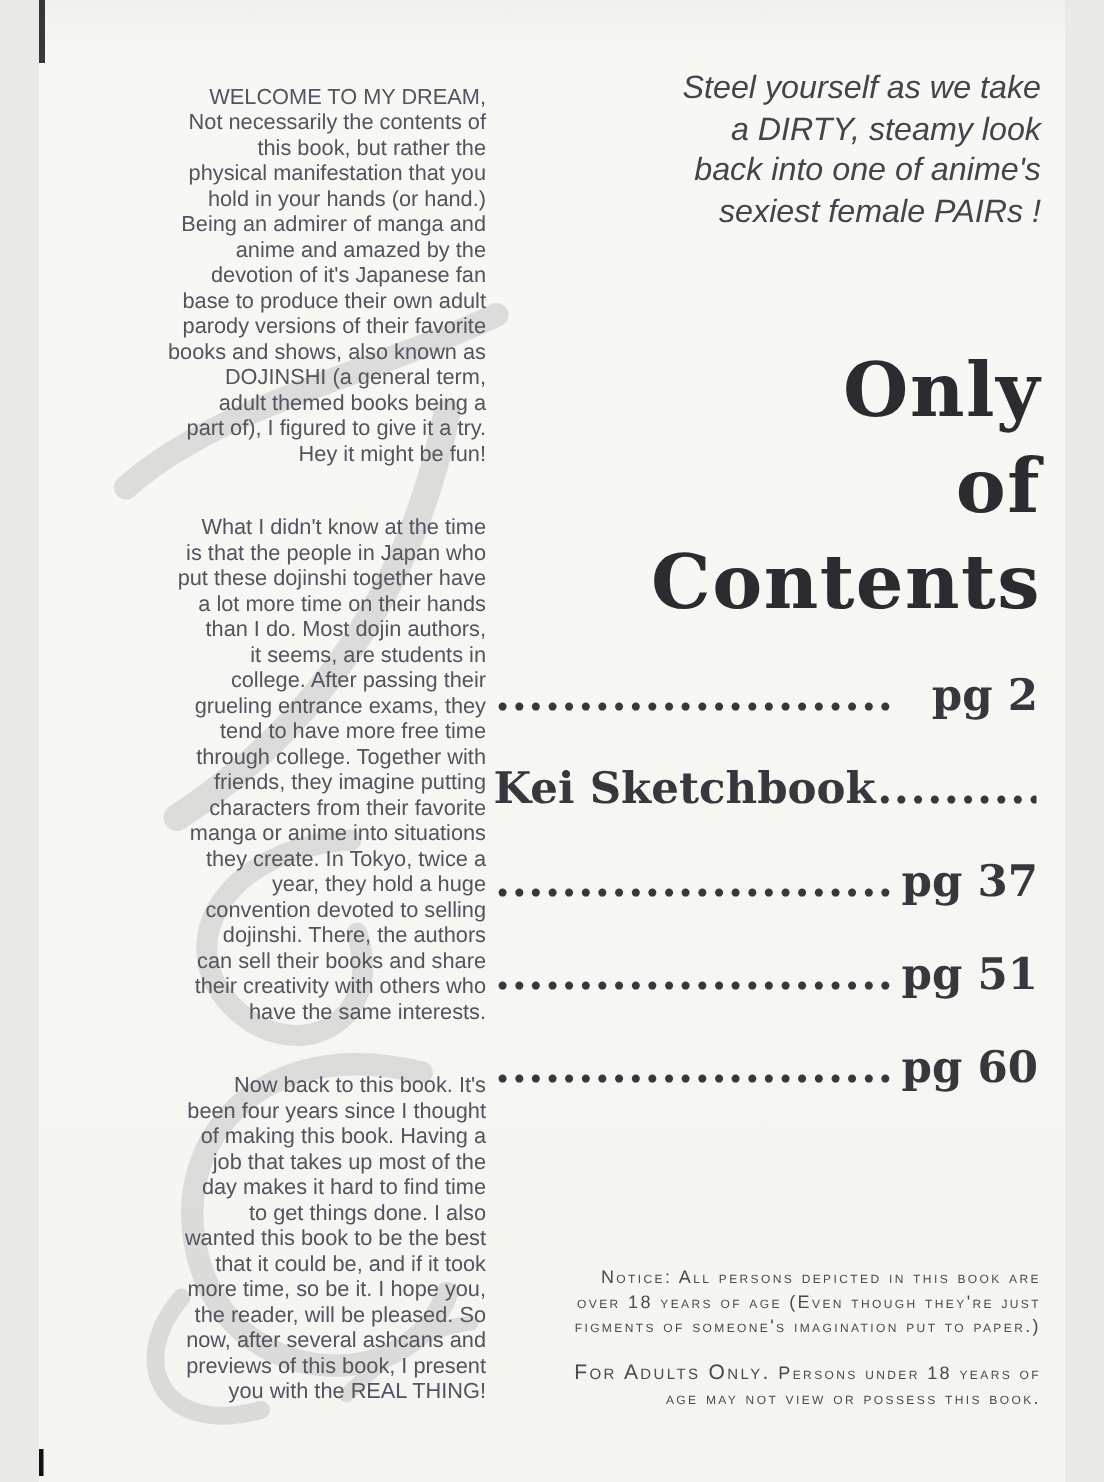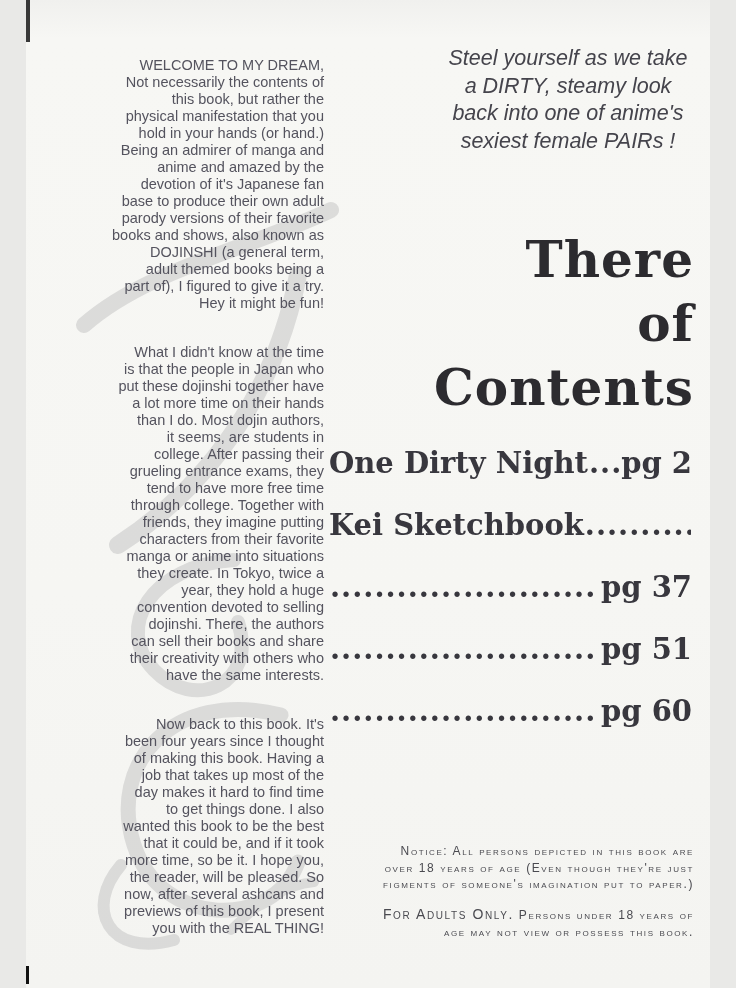--- a/index.html
+++ b/index.html
@@ -48,21 +48,21 @@
   .signature { line-height: 17px; }
 
   
   .right-col {
     position: absolute; left: 303px; top: 0; width: 365px; height: 988px;
   }
 
   .intro {
     margin: 45px 0 0 auto;
     width: 252px;
-    text-align: center;
+    text-align: right;
     font-style: italic;
     font-size: 21.5px;
     line-height: 27.5px;
     color: #45444c;
     white-space: pre-line;
   }
 
   .deco { font-family: "DejaVu Serif", serif; font-weight: bold; }
 
   .toc-title {
@@ -181,27 +181,26 @@
     </div>
   </div>
 
   <div class="right-col">
 
     <div class="intro">Steel yourself as we take
 a DIRTY, steamy look
 back into one of anime's
 sexiest female PAIRs !</div>
 
-    <div class="toc-title deco">There
+    <div class="toc-title deco">Only
 of
 Contents</div>
 
     <div class="toc-list">
       <div class="toc-row deco">
-        <span>One Dirty Night</span>
           <span class="leader">........................</span>
           <span>pg 2</span>
       </div>
       <div class="toc-row deco">
         <span>Kei Sketchbook</span>
           <span class="leader">........................</span>
       </div>
       <div class="toc-row deco">
           <span class="leader">........................</span>
           <span>pg 37</span>

